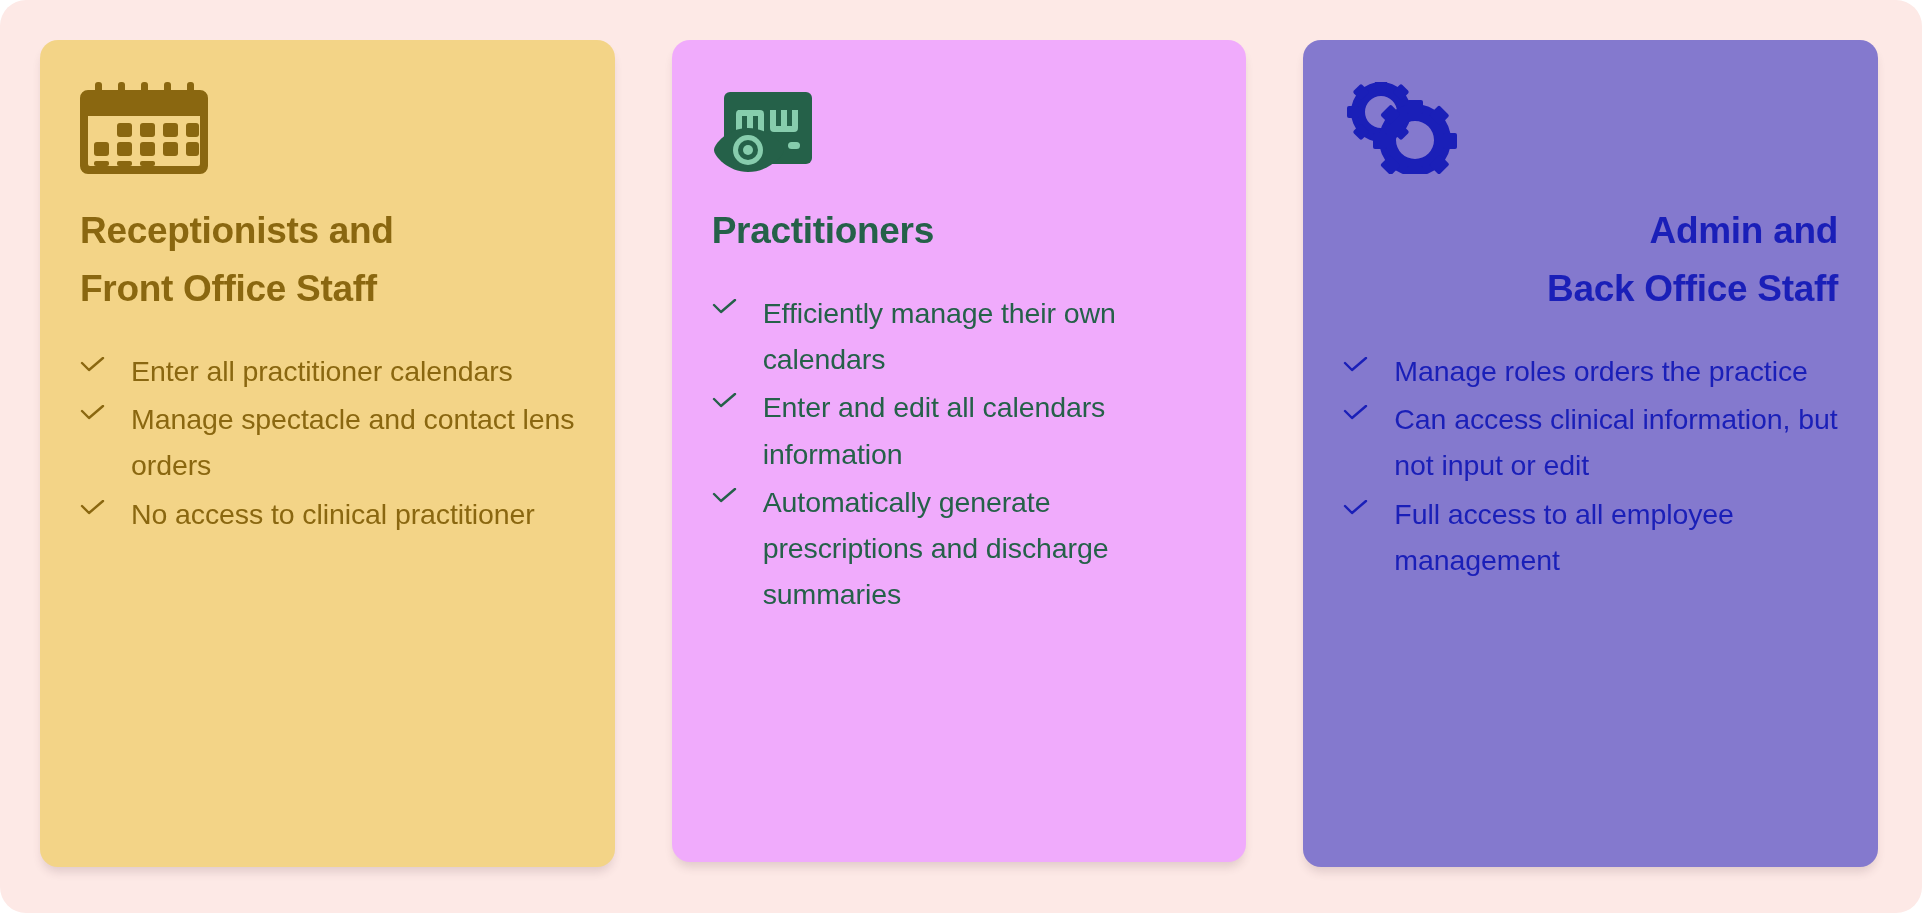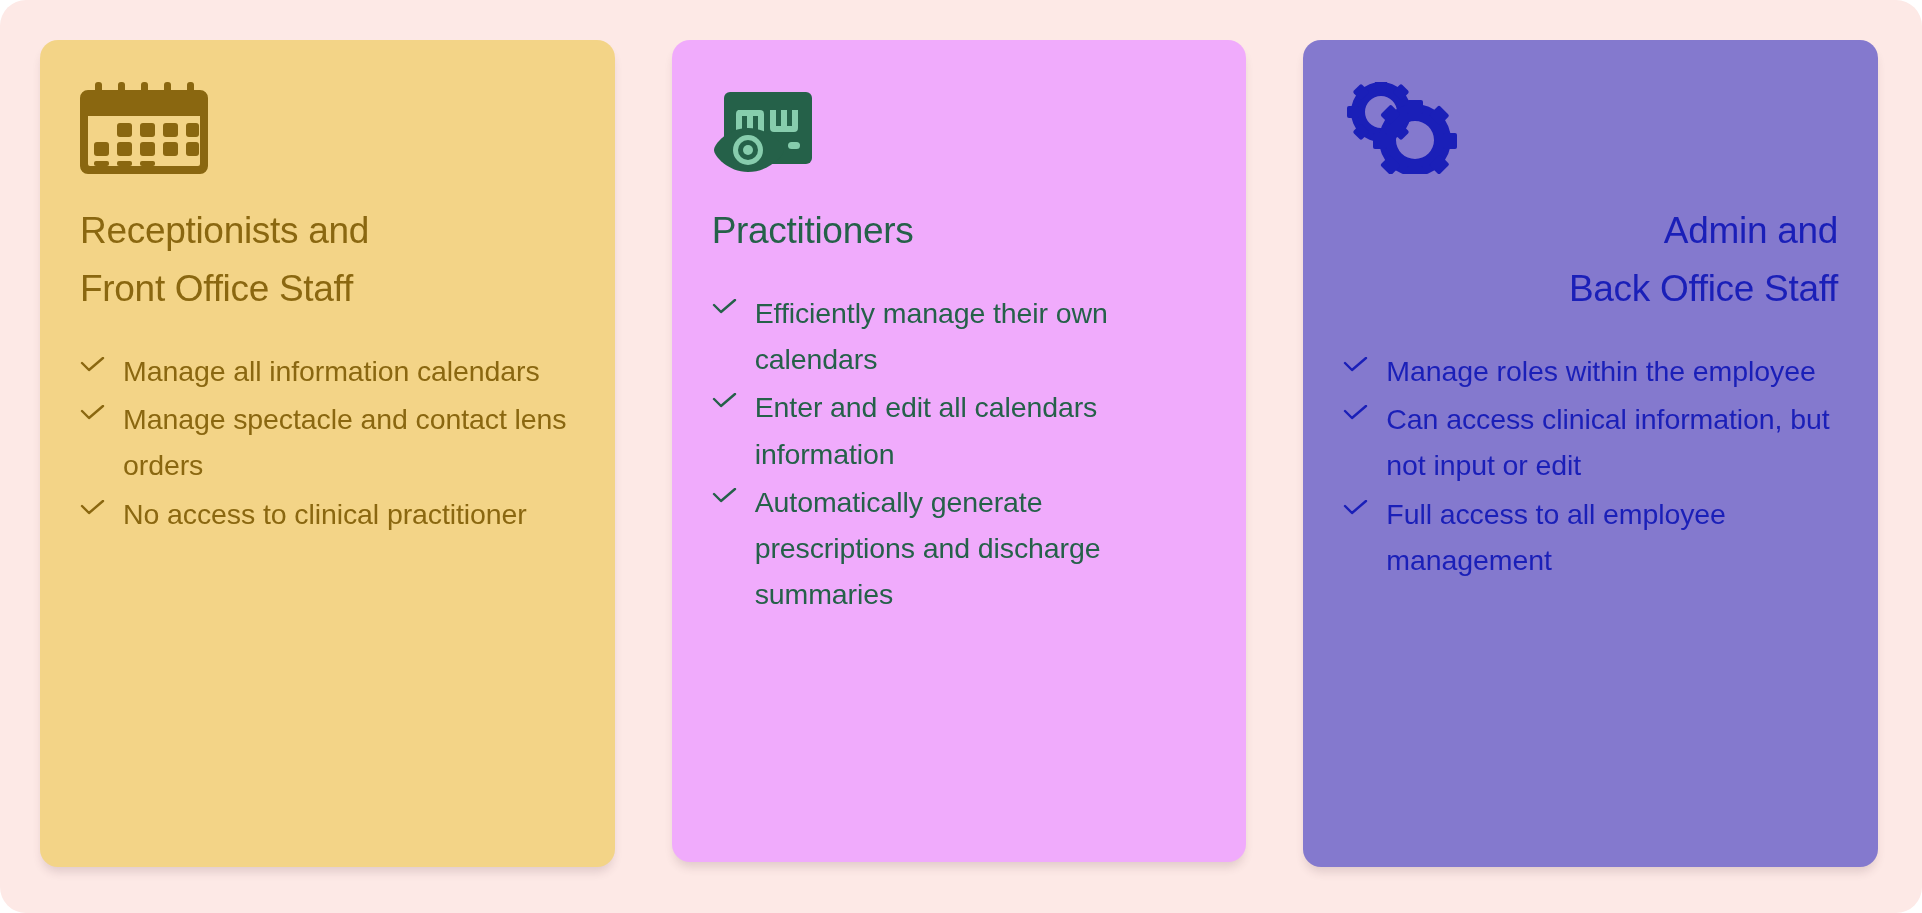--- a/index.html
+++ b/index.html
@@ -61,42 +61,42 @@
   .card-icon {
     height: 96px;
     display: flex;
     align-items: flex-start;
     margin-bottom: 24px;
   }
   .card-icon svg { display: block; }
 
   .card-title {
     font-size: 37px;
-    font-weight: 400;
+    font-weight: 700;
     line-height: 1.57;
     letter-spacing: -0.3px;
     margin: 8px 0 30px 0;
     white-space: pre-line;
   }
 
   .card--receptionists .card-title { color: #8a6710; }
   .card--practitioners .card-title { color: #256149; }
   .card--admin .card-title { color: #1a1fb8; text-align: right; }
 
   .feature-list {
     list-style: none;
     margin: 0;
     padding: 0;
   }
 
   .feature-item {
     display: flex;
     flex-direction: row;
     align-items: flex-start;
-    gap: 18px;
+    gap: 26px;
     margin-bottom: 2px;
   }
 
   .feature-check {
     flex: 0 0 auto;
     width: 25px;
     margin-top: 9px;
   }
   .feature-check svg { display: block; }
 
@@ -154,21 +154,21 @@
       </div>
       <h2 class="card-title">Receptionists and
 Front Office Staff</h2>
       <ul class="feature-list">
         <li class="feature-item">
           <span class="feature-check">
             <svg width="25" height="16" viewBox="0 0 25 16" fill="none" stroke-width="2.4" stroke-linecap="round" stroke-linejoin="round">
                 <polyline points="2,6 9,13 23,1"></polyline>
               </svg>
           </span>
-          <span class="feature-text">Manage all information calendars</span>
+          <span class="feature-text">Enter all practitioner calendars</span>
         </li>
         <li class="feature-item">
           <span class="feature-check">
             <svg width="25" height="16" viewBox="0 0 25 16" fill="none" stroke-width="2.4" stroke-linecap="round" stroke-linejoin="round">
                 <polyline points="2,6 9,13 23,1"></polyline>
               </svg>
           </span>
           <span class="feature-text">Manage spectacle and contact lens orders</span>
         </li>
         <li class="feature-item">
@@ -268,21 +268,21 @@
       </div>
       <h2 class="card-title">Admin and
 Back Office Staff</h2>
       <ul class="feature-list">
         <li class="feature-item">
           <span class="feature-check">
             <svg width="25" height="16" viewBox="0 0 25 16" fill="none" stroke-width="2.4" stroke-linecap="round" stroke-linejoin="round">
                 <polyline points="2,6 9,13 23,1"></polyline>
               </svg>
           </span>
-          <span class="feature-text">Manage roles within the employee</span>
+          <span class="feature-text">Manage roles orders the practice</span>
         </li>
         <li class="feature-item">
           <span class="feature-check">
             <svg width="25" height="16" viewBox="0 0 25 16" fill="none" stroke-width="2.4" stroke-linecap="round" stroke-linejoin="round">
                 <polyline points="2,6 9,13 23,1"></polyline>
               </svg>
           </span>
           <span class="feature-text">Can access clinical information, but not input or edit</span>
         </li>
         <li class="feature-item">

